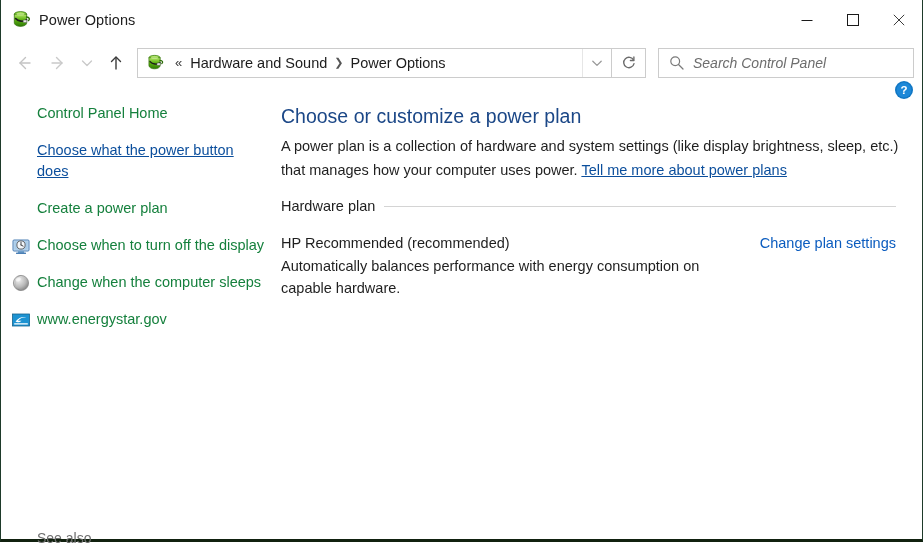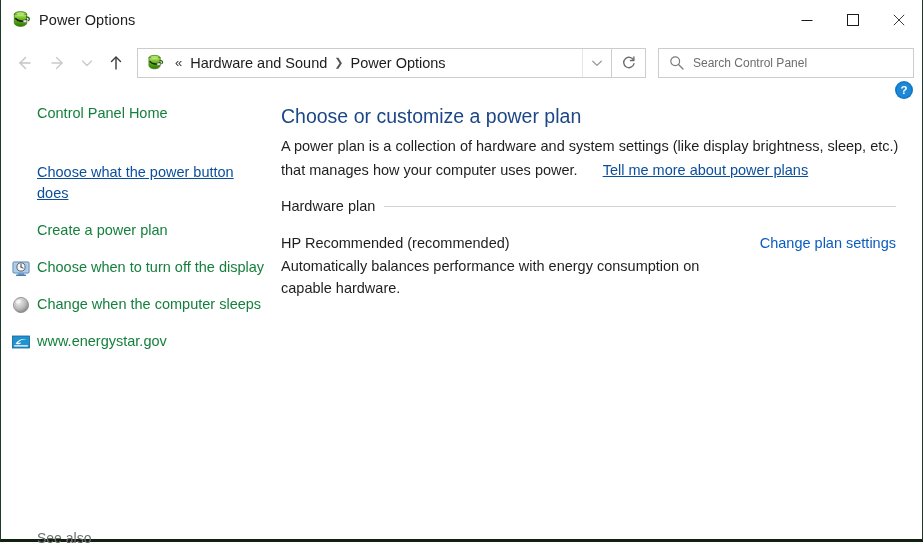--- a/index.html
+++ b/index.html
@@ -176,26 +176,27 @@
     width: 34px;
     display: flex;
     align-items: center;
     justify-content: center;
     flex: 0 0 34px;
   }
   .search-input {
     border: none;
     outline: none;
     font-family: "Liberation Sans", sans-serif;
-    font-size: 12px;
+    font-size: 14px;
     color: #0369a1;
     background: transparent;
     flex: 1 1 auto;
     padding: 0;
     min-width: 0;
+    font-style: italic;
   }
   .search-input::placeholder { color: #6d6d6d; opacity: 1; }
 
   
   .content-area {
     flex: 1 1 auto;
     display: flex;
     position: relative;
     background: #ffffff;
     min-height: 0;
@@ -215,21 +216,21 @@
     margin-bottom: 16px;
     position: relative;
     cursor: default;
     min-height: 19px;
   }
   .side-link .txt {
     font-size: 14.5px;
     line-height: 21px;
     color: #15803d;
   }
-  .side-link.link .txt { color: #0b4e9c; margin-top: 22px; }
+  .side-link.link .txt { color: #0b4e9c; }
   .side-link.link:hover .txt,
   .side-link.link.hovered .txt { text-decoration: underline; color: #0b4e9c; }
 
   .side-link .ico {
     position: absolute;
     left: 10px;
     top: 1px;
     width: 20px;
     height: 20px;
   }
@@ -275,21 +276,20 @@
     font-size: 14.5px;
     line-height: 24px;
     color: #1f1f1f;
     margin: 0 0 16px 0;
     max-width: 620px;
   }
   .inline-link {
     color: #0b4e9c;
     text-decoration: underline;
     cursor: default;
-    margin-left: 21px;
   }
   .section-head {
     display: flex;
     align-items: center;
     margin: 0 0 18px 0;
     padding-right: 4px;
   }
   .section-head .label {
     font-size: 14.5px;
     color: #1f1f1f;

